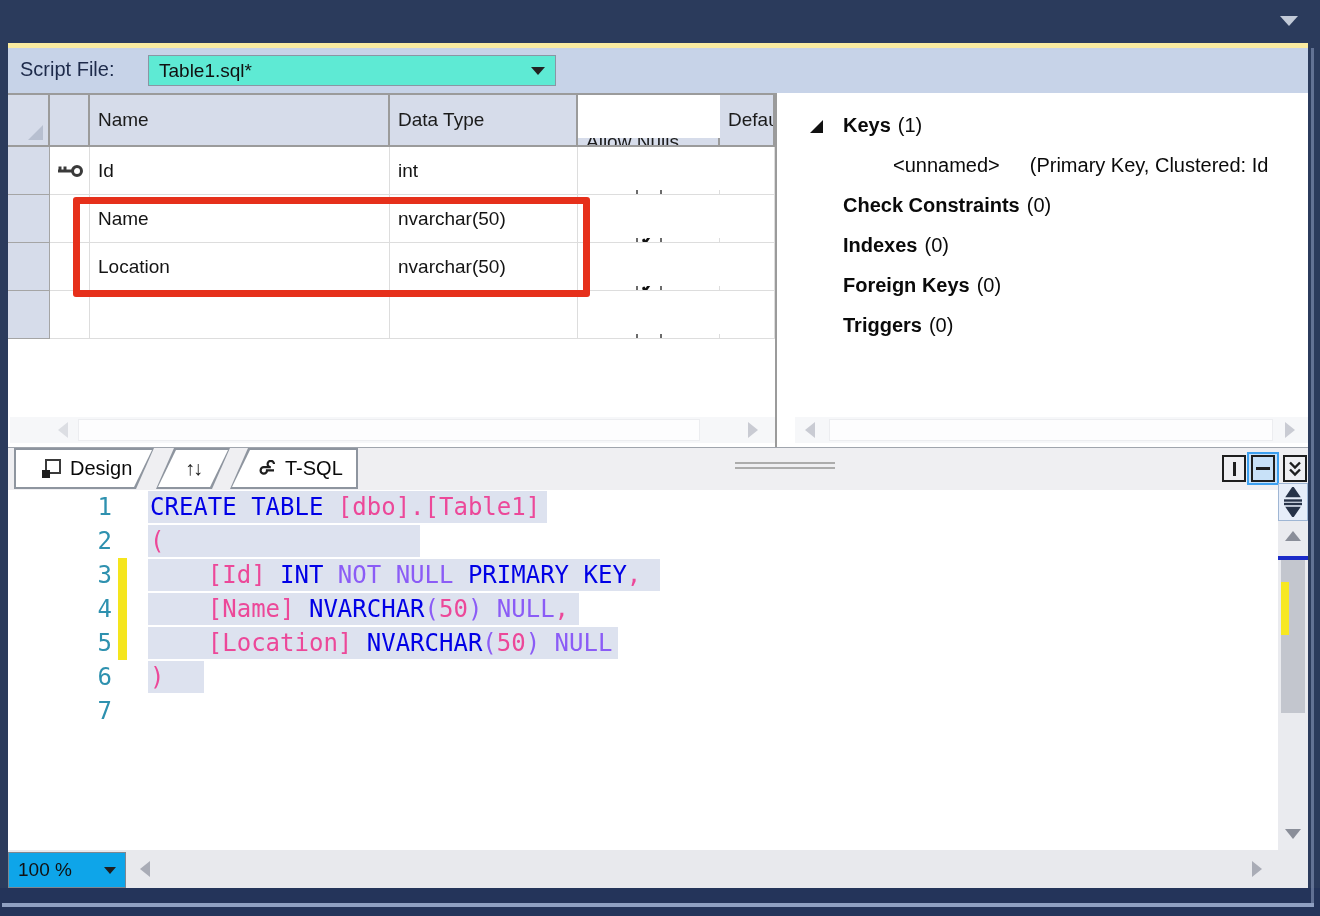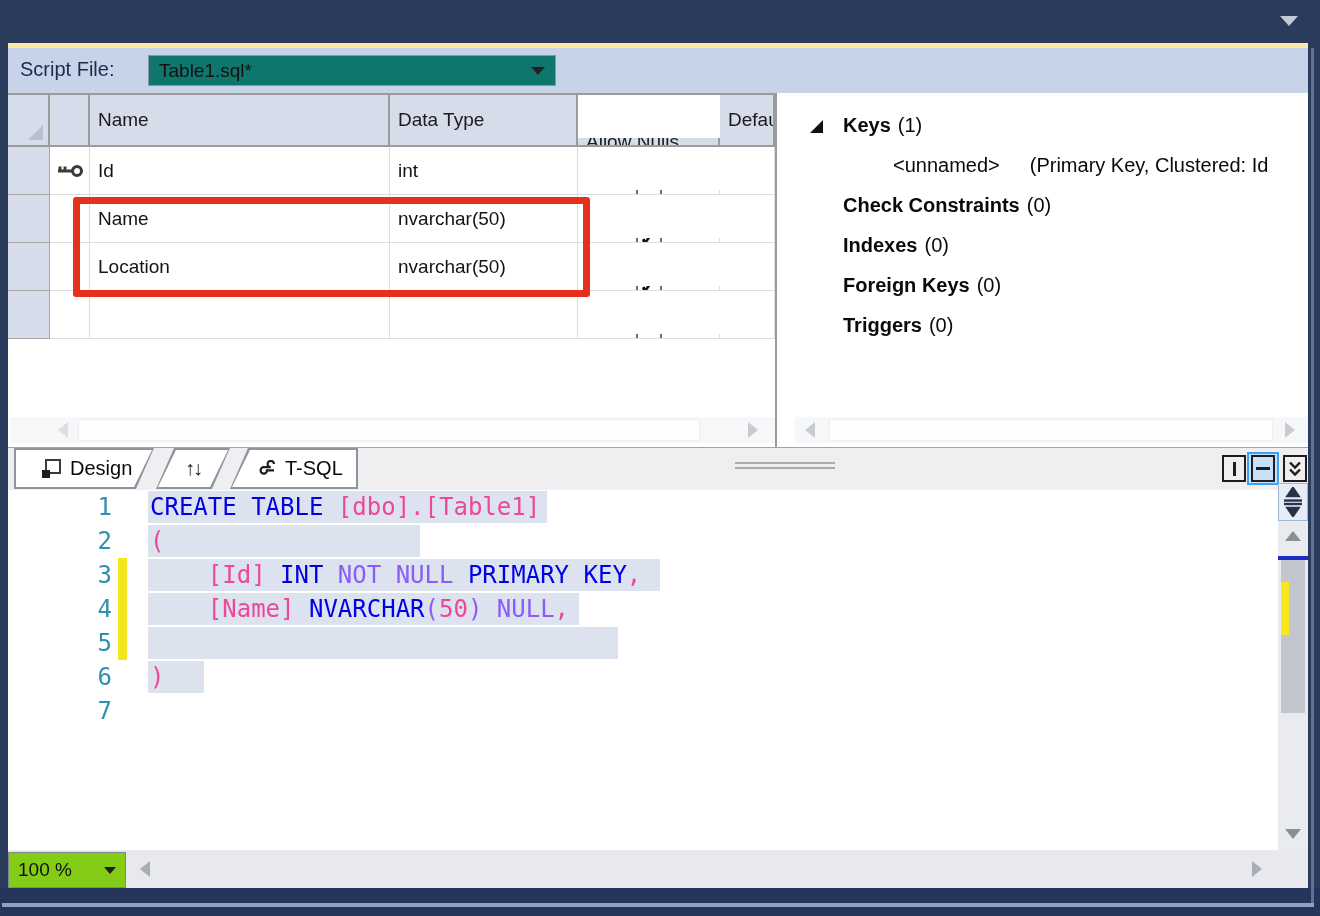--- a/index.html
+++ b/index.html
@@ -12,21 +12,21 @@
   .doc-tab { left:8px; top:5px; width:302px; height:38px; background:#F8E891; display:flex; align-items:center; padding:0 10px 0 14px; }
   .doc-tab-title { font-size:19px; color:#23283E; white-space:nowrap; }
   .tab-pin { margin-left:16px; width:18px; height:18px; display:flex; align-items:center; justify-content:center; cursor:pointer; }
   .tab-close { margin-left:14px; font-size:19px; color:#3F465A; cursor:pointer; line-height:18px; }
   .well-dropdown { left:1280px; top:16px; width:0; height:0; border-left:9px solid transparent; border-right:9px solid transparent; border-top:10px solid #C2CAD8; cursor:pointer; }
   .yellow-strip { left:8px; top:43px; width:1300px; height:5px; background:#FAEBA0; }
 
   
   .script-bar { left:8px; top:48px; width:1300px; height:45px; background:#C7D3E8; }
   .script-label { left:20px; top:58px; font-size:20px; color:#1D2A4A; }
-  .script-combo { left:148px; top:55px; width:408px; height:31px; background:#0f766e; border:1px solid #8A96A4; display:flex; align-items:center; padding:0 10px; cursor:pointer; }
+  .script-combo { left:148px; top:55px; width:408px; height:31px; background:#5eead4; border:1px solid #8A96A4; display:flex; align-items:center; padding:0 10px; cursor:pointer; }
   .script-combo-text { font-size:19px; color:#111; flex:1; }
   .combo-arrow { width:0; height:0; border-left:7px solid transparent; border-right:7px solid transparent; border-top:8px solid #222; }
 
   
   .grid-pane { left:8px; top:93px; width:767px; height:354px; background:#FFFFFF; border-top:2px solid #9B9B9B; overflow:hidden; }
   .g-row { display:flex; }
   .g-hdr { height:52px; }
   .g-hdr .cell { background:#D6DCEA; border-right:2px solid #9B9B9B; border-bottom:2px solid #9B9B9B; font-size:19px; color:#1B1B1B; line-height:50px; padding-left:8px; overflow:hidden; white-space:nowrap; }
   .g-body { height:48px; }
   .g-body .cell { border-right:1px solid #DDDDDD; border-bottom:1px solid #DDDDDD; font-size:19px; color:#141414; line-height:47px; padding-left:8px; white-space:nowrap; overflow:hidden; }
@@ -95,21 +95,21 @@
   .vsb-split { left:1278px; top:483px; width:30px; height:38px; background:#E6EDF9; border:1px solid #9FB6D4; display:flex; align-items:center; justify-content:center; cursor:pointer; }
   .vsb-track { left:1278px; top:521px; width:30px; height:329px; background:#EAEBEF; }
   .tri-u { width:0; height:0; border-left:8px solid transparent; border-right:8px solid transparent; border-bottom:10px solid #8A8E99; }
   .tri-d { width:0; height:0; border-left:8px solid transparent; border-right:8px solid transparent; border-top:10px solid #8A8E99; }
   .caret-mark { left:1278px; top:556px; width:30px; height:4px; background:#1B2BC8; z-index:3; }
   .vsb-thumb { left:1281px; top:560px; width:24px; height:153px; background:#C3C6CE; cursor:pointer; }
   .yellow-mark { left:1281px; top:582px; width:8px; height:53px; background:#F7E821; z-index:4; }
 
   
   .status-bar { left:8px; top:850px; width:1300px; height:38px; background:#E8E9ED; }
-  .zoom-combo { left:8px; top:852px; width:118px; height:36px; background:#84cc16; border:1px solid #7E8791; display:flex; align-items:center; padding:0 9px; cursor:pointer; }
+  .zoom-combo { left:8px; top:852px; width:118px; height:36px; background:#0ea5e9; border:1px solid #7E8791; display:flex; align-items:center; padding:0 9px; cursor:pointer; }
   .zoom-text { flex:1; font-size:19px; color:#111; }
   .zoom-arrow { width:0; height:0; border-left:6px solid transparent; border-right:6px solid transparent; border-top:7px solid #1E1E1E; }
   .tri-sl { width:0; height:0; border-top:8px solid transparent; border-bottom:8px solid transparent; border-right:10px solid #A9ACB6; }
   .tri-sr { width:0; height:0; border-top:8px solid transparent; border-bottom:8px solid transparent; border-left:10px solid #A9ACB6; }
   .bottom-frame { left:0; top:888px; width:1320px; height:28px; background:#24345A; }
   .frame-line-b { left:2px; top:903px; width:1312px; height:4px; background:#8FA0C2; }
   .frame-line-r { left:1311px; top:48px; width:3px; height:858px; background:#8FA0C2; opacity:.55; }
 </style>
 </head>
 <body>
@@ -310,20 +310,21 @@
       <div class="code-row">
         <span class="gutter-num">4</span>
         <span class="change-bar"></span>
         <span class="hl-band" style="width: 29.8ch;"></span>
         <span class="code-text"><span class="seg-pl">    [Name] </span><span class="seg-kw">NVARCHAR</span><span class="seg-gr">(</span><span class="seg-pl">50</span><span class="seg-gr">) NULL</span><span class="seg-pl">,</span></span>
       </div>
       <div class="code-row">
         <span class="gutter-num">5</span>
         <span class="change-bar"></span>
         <span class="hl-band" style="width: 32.5ch;"></span>
+        <span class="code-text"><span class="seg-pl">    [Location] </span><span class="seg-kw">NVARCHAR</span><span class="seg-gr">(</span><span class="seg-pl">50</span><span class="seg-gr">) NULL</span></span>
       </div>
       <div class="code-row">
         <span class="gutter-num">6</span>
         <span class="hl-band" style="width: 3.9ch;"></span>
         <span class="code-text"><span class="seg-pl">)</span></span>
       </div>
       <div class="code-row">
         <span class="gutter-num">7</span>
         <span class="code-text"></span>
       </div>

